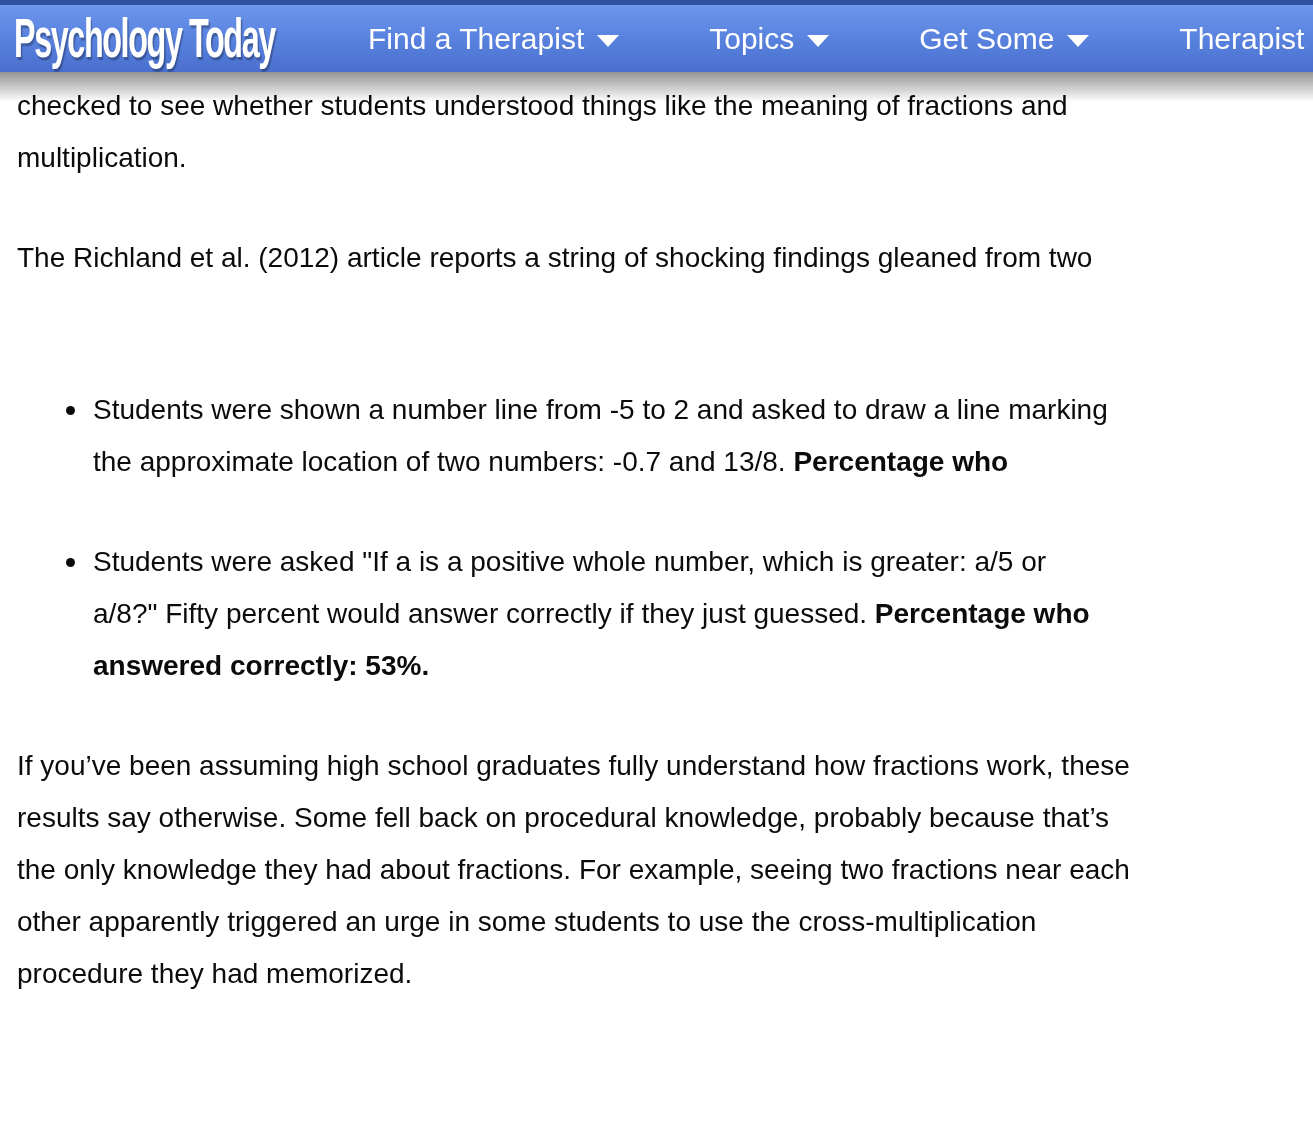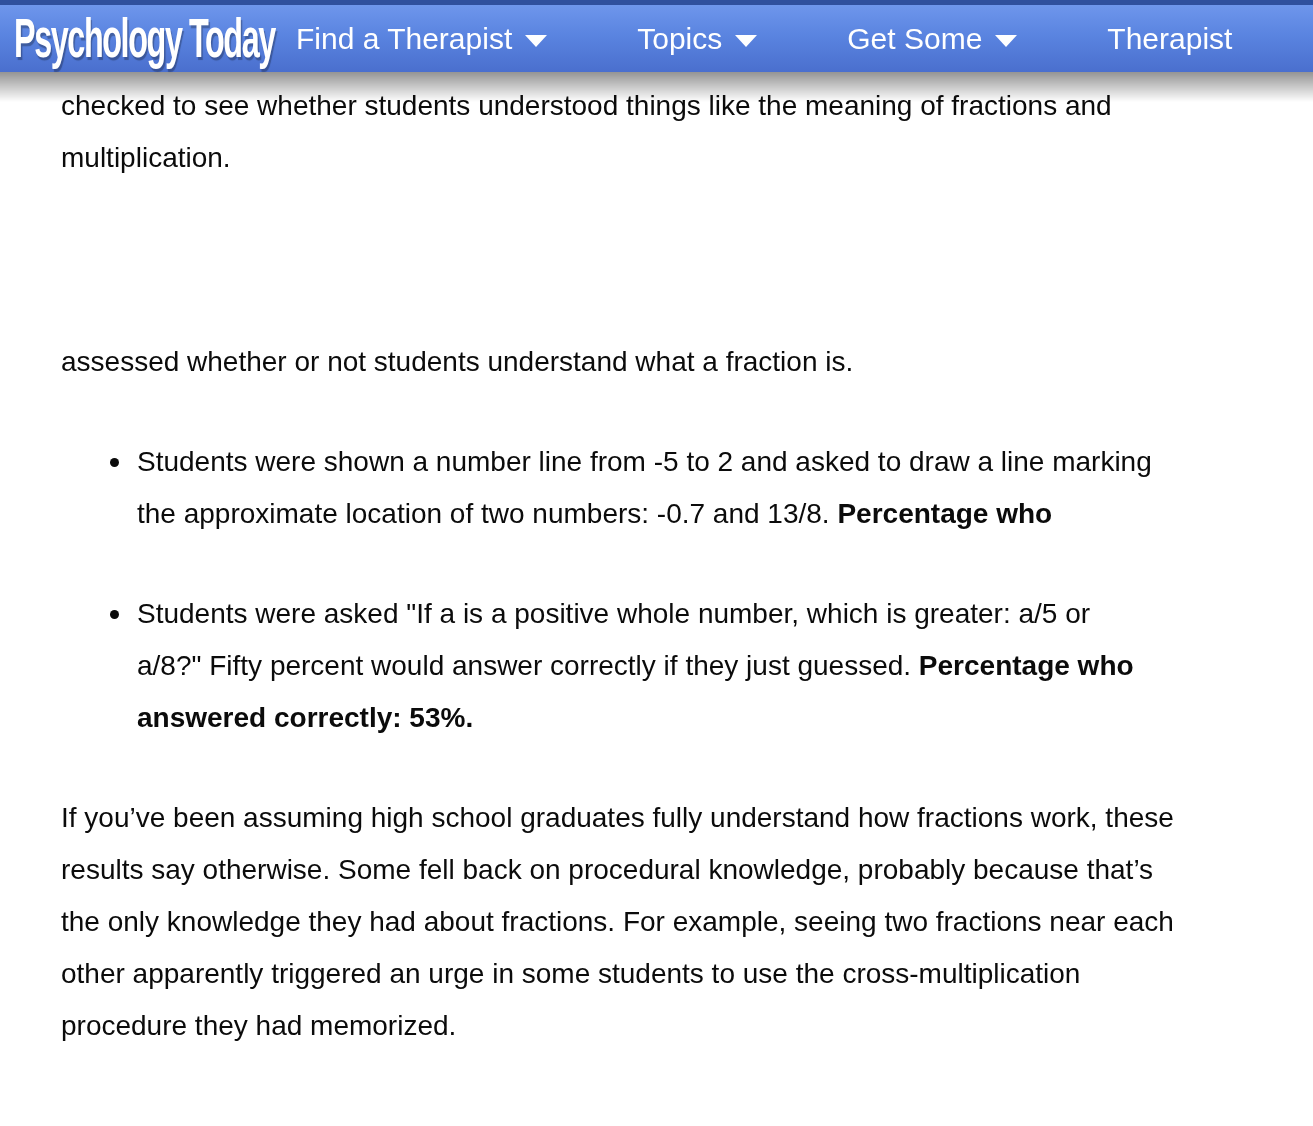--- a/index.html
+++ b/index.html
@@ -12,34 +12,33 @@
 
   
   .navbar {
     position: fixed; top: 0; left: 0;
     width: 100%; height: 72px;
     box-sizing: border-box;
     border-top: 5px solid #2f509e;
     background: linear-gradient(180deg, #6e96ec 0%, #5a84e0 45%, #4a6fce 100%);
     display: flex; align-items: center;
     z-index: 10;
-    gap: 10px;
   }
   .logo-wrap { width: 272px; margin-left: 14px; overflow: visible; flex: none; }
   .logo {
     display: inline-block;
     font-size: 45px; font-weight: bold; color: #ffffff;
     letter-spacing: -2px; white-space: nowrap;
     transform: scale(0.72, 1.22); transform-origin: left center;
     text-shadow: 2px 2px 1px rgba(0,0,0,0.28);
     cursor: pointer;
   }
   .nav-items {
     display: flex; align-items: center;
-    gap: 90px; 
+    gap: 90px; margin-left: 82px;
     color: #ffffff; font-size: 30px;
   }
   .nav-item { display: flex; align-items: center; gap: 13px; white-space: nowrap; cursor: pointer; }
   .caret {
     width: 0; height: 0;
     border-left: 11px solid transparent;
     border-right: 11px solid transparent;
     border-top: 12px solid #ffffff;
     margin-top: 5px;
   }
@@ -52,21 +51,20 @@
     pointer-events: none;
     z-index: 5;
   }
 
   
   .article {
     position: relative; z-index: 1;
     padding: 28px 17px 0 17px;
     font-size: 28px; line-height: 52px;
     color: #0b0b0b;
-    margin-left: 44px;
   }
   .obscured-line { margin: 0; white-space: nowrap; overflow: hidden; }
   .dashed-link {
     color: #0b0b0b; text-decoration: none;
     border-bottom: 2px dashed #8a8a8a;
     cursor: pointer;
   }
   .para { margin: 0 0 48px 0; }
   .bold { font-weight: bold; }
   ul.bullets { margin: 0 0 48px 0; padding: 0; list-style: none; }
@@ -104,20 +102,20 @@
       </div>
     </nav>
 </header>
 
 <div class="nav-shadow"></div>
 
 <main class="article">
   <p class="obscured-line"><a class="dashed-link">teaching fractions</a><span> in middle school, and as part of the larger assessment the researchers also</span></p>
   <div id="blocks">
       <p class="para"><span>checked to see whether students understood things like the meaning of fractions and</span><br><span>multiplication.</span></p>
-      <p class="para"><br><br><span>assessed whether or not students understand what a fraction is.</span></p>
+      <p class="para"><span>The Richland et al. (2012) article reports a string of shocking findings gleaned from two</span><br><br></p>
       <ul class="bullets">
         <li><span>Students were shown a number line from -5 to 2 and asked to draw a line marking</span><br><span>the approximate location of two numbers: -0.7 and 13/8. </span><span class="bold">Percentage who</span><br></li>
         <li><span>Students were asked "If a is a positive whole number, which is greater: a/5 or</span><br><span>a/8?" Fifty percent would answer correctly if they just guessed. </span><span class="bold">Percentage who</span><br><span class="bold">answered correctly: 53%.</span></li>
       </ul>
       <p class="para"><span>If you’ve been assuming high school graduates fully understand how fractions work, these</span><br><span>results say otherwise. Some fell back on procedural knowledge, probably because that’s</span><br><span>the only knowledge they had about fractions. For example, seeing two fractions near each</span><br><span>other apparently triggered an urge in some students to use the cross-multiplication</span><br><span>procedure they had memorized.</span></p>
     </div>
 </main>
 
 </body></html>

